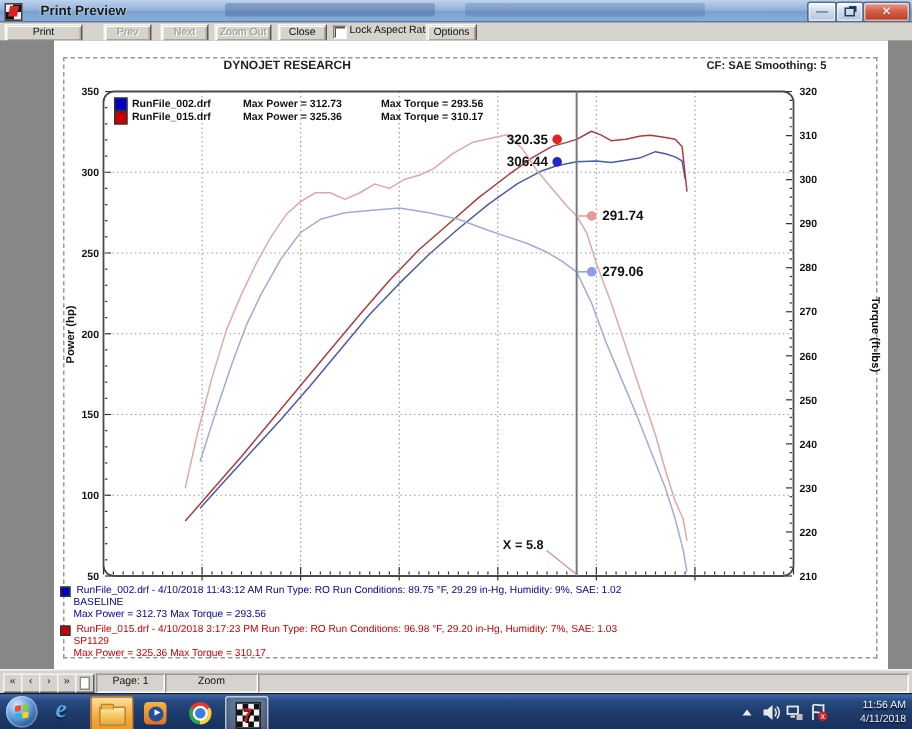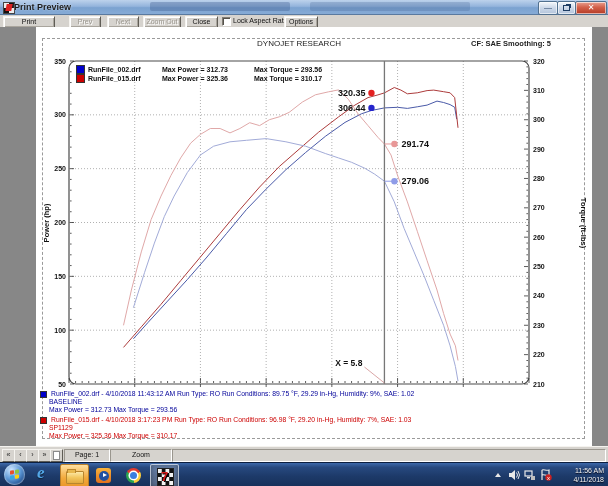--- a/index.html
+++ b/index.html
@@ -8,21 +8,21 @@
   .abs{position:absolute;}
 
   
   #titlebar{left:0;top:0;width:608px;height:14px;
     background:linear-gradient(180deg,#bdd2ec 0%,#94b4dc 45%,#7ba2d0 55%,#86abd6 100%);
     border-bottom:1px solid #5a7aa0;}
   #titlebar .smudge{position:absolute;top:2px;height:9px;background:rgba(60,90,140,.35);border-radius:2px;}
   #appicon{left:3px;top:2px;width:10px;height:10px;
     background:conic-gradient(#111 0 25%,#eee 0 50%,#111 0 75%,#eee 0);position:absolute;border:1px solid #444;}
   #appicon:before{content:"";position:absolute;left:2px;top:1px;width:6px;height:7px;background:#d22;transform:skewX(-12deg);}
-  #title-text{left:14px;top:2px;font-size:9px;font-weight:bold;color:#1b1b1b;position:absolute;
+  #title-text{left:27px;top:2px;font-size:9px;font-weight:bold;color:#1b1b1b;position:absolute;
     text-shadow:0 0 2px #dce8f6;}
   .capbtn{position:absolute;top:1px;height:12px;border:1px solid #51708f;border-radius:2px;
     background:linear-gradient(#f5f8fc,#cfdaea 45%,#b3c5dc);color:#1d3least;color:#1d3c63;
     font-size:8px;line-height:11px;text-align:center;box-shadow:inset 0 0 0 1px rgba(255,255,255,.6);}
   #btn-close{background:linear-gradient(#e9a192,#d3604a 45%,#b33a24);color:#fff;}
   .restore-glyph{display:inline-block;width:5px;height:4px;border:1px solid #1d3c63;
     box-shadow:2px -2px 0 -1px #1d3c63;margin-top:3px;}
 
   
   #toolbar{left:0;top:15px;width:608px;height:12px;background:#d6d3ce;border-bottom:1px solid #9a968e;}
@@ -31,21 +31,21 @@
     box-shadow:inset 1px 1px 0 #fff,inset -1px -1px 0 #a9a59d;}
   .cbtn.disabled{color:#9a968e;text-shadow:1px 1px 0 #fff;}
   #chk-lock{left:222px;top:2px;width:7px;height:7px;background:#fff;border:1px solid;
     border-color:#807c74 #fff #fff #807c74;box-shadow:inset 1px 1px 0 #55524b;position:absolute;}
   #lbl-lock{left:233px;top:2px;font-size:7px;color:#111;position:absolute;}
 
   
   #preview{left:0;top:27px;width:608px;height:419px;background:#878787;}
   #page{left:36px;top:0;width:556px;height:419px;background:#ffffff;position:absolute;}
   #margin-border{left:6px;top:11px;width:541px;height:399px;border:1px dashed #9a9a9a;position:absolute;}
-  #hdr1{left:113px;top:12px;width:300px;text-align:center;font-size:8px;font-weight:normal;color:#222;position:absolute;}
+  #hdr1{left:113px;top:12px;width:300px;font-size:8px;font-weight:bold;color:#222;position:absolute;}
   #hdr2{left:113px;top:21px;width:300px;text-align:center;font-size:7.5px;font-weight:bold;color:#222;position:absolute;}
   #cf-lbl{right:41px;top:12px;width:170px;text-align:right;font-size:7.5px;font-weight:bold;color:#222;position:absolute;}
   #plot-svg{left:0;top:0;position:absolute;}
 
   
   #legend{left:40px;top:38px;position:absolute;font-size:7px;font-weight:bold;color:#111;}
   .leg-row{display:flex;align-items:center;height:9px;}
   .leg-swatch{width:7px;height:7px;border:1px solid #333;margin-right:3px;}
   .leg-swatch.blue{background:#0000cc;} .leg-swatch.red{background:#cc0000;}
   .leg-name{width:74px;} .leg-mp{width:92px;} .leg-mt{width:92px;}

